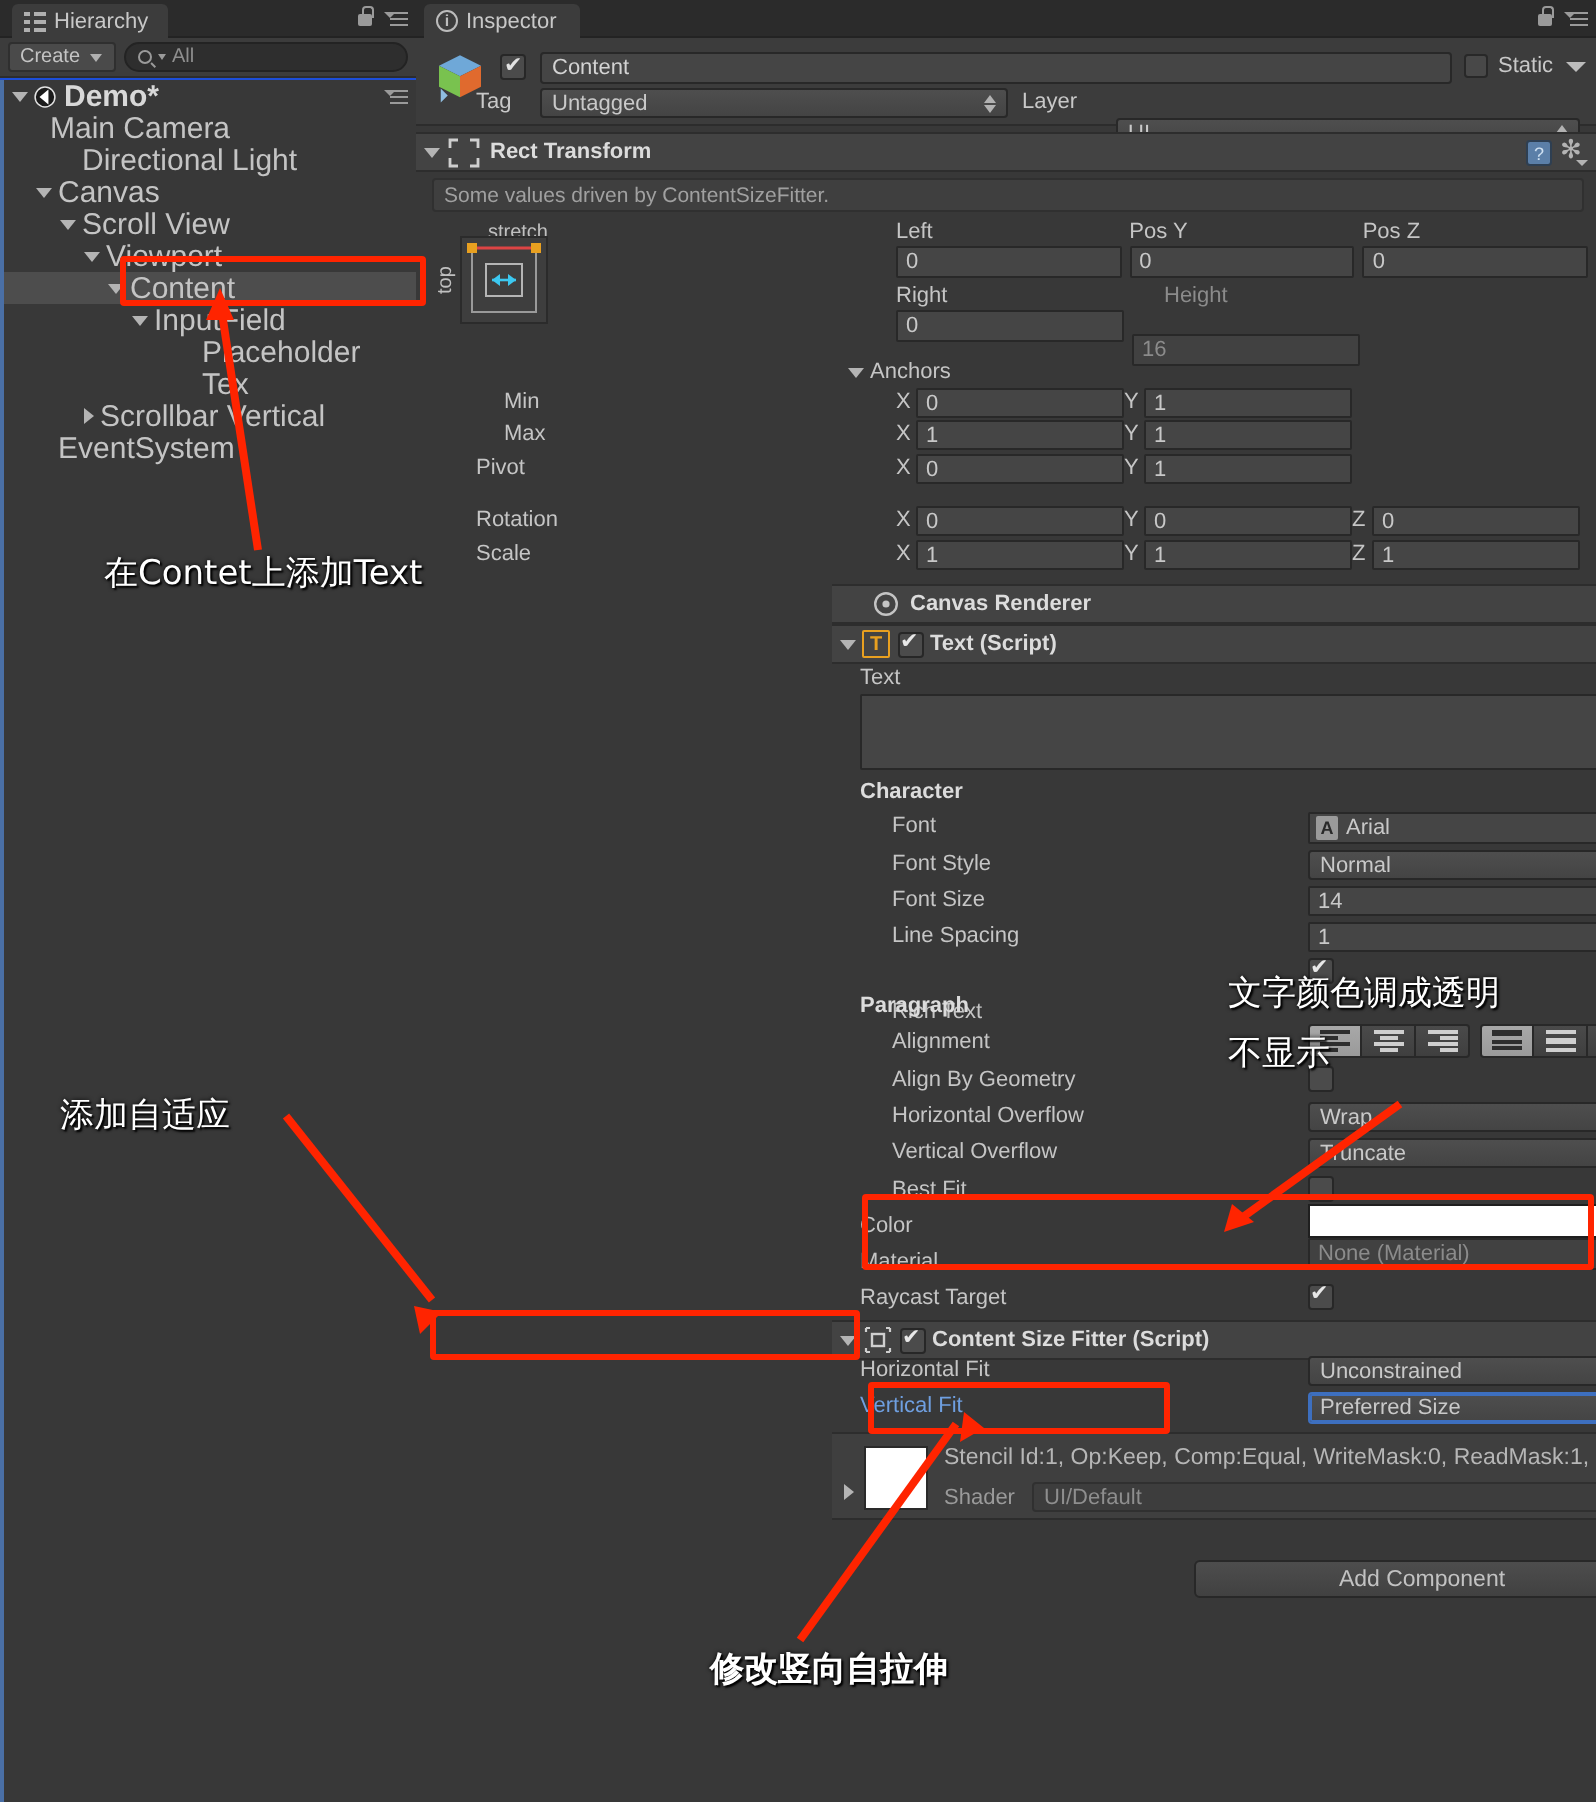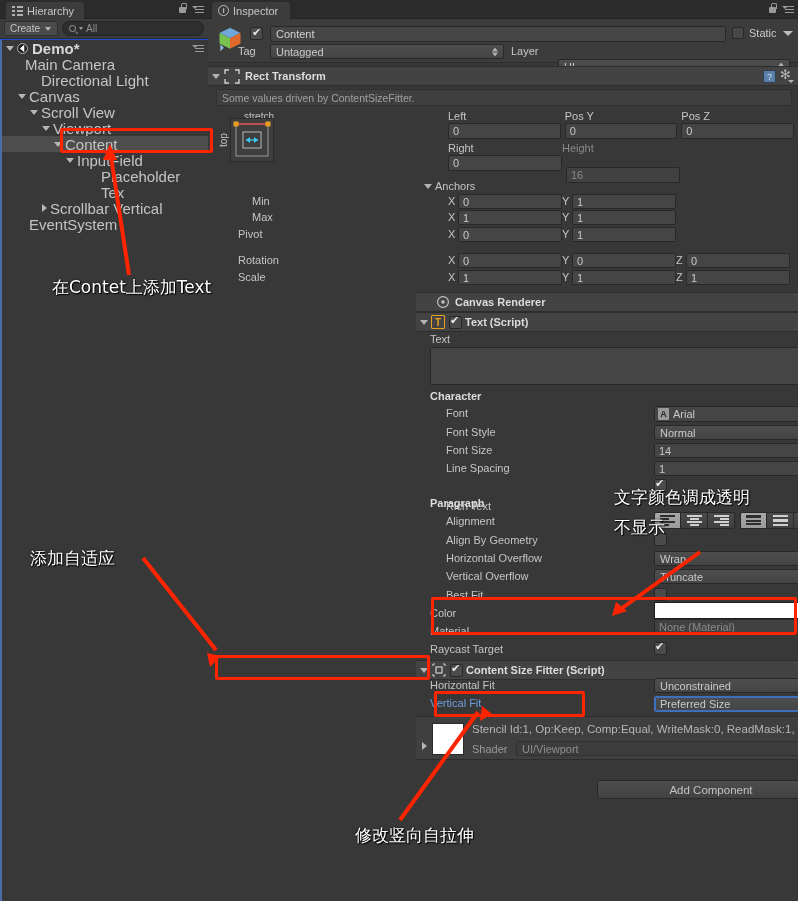--- a/index.html
+++ b/index.html
@@ -365,21 +365,21 @@
       <div style="display:flex; gap:4px;">
         <div style="width:114px;"><span class="prop-label">Left</span></div>
         <div style="width:114px;"><span class="prop-label">Pos Y</span></div>
         <div style="width:114px;"><span class="prop-label">Pos Z</span></div>
       </div>
       <div style="display:flex; gap:4px; margin-top:1px;">
         <div class="field" style="width:114px;height:16px;">0</div>
         <div class="field" style="width:114px;height:16px;">0</div>
         <div class="field" style="width:114px;height:16px;">0</div>
       </div>
-      <div style="display:flex; gap:0; margin-top:3px;">
+      <div style="display:flex; gap:20px; margin-top:3px;">
         <div style="width:114px;"><span class="prop-label">Right</span></div>
         <div style="width:114px;"><span class="prop-label" style="color:#8b8b8b;">Height</span></div>
       </div>
       <div style="display:flex; gap:4px; margin-top:1px;">
         <div class="field" style="width:114px;height:16px;">0</div>
         <div class="field dim" style="width:114px;height:16px;margin-top:12px;">16</div>
       </div>
     </div>
 
     <div style="position:absolute; left:216px; top:178px; width:370px;">
@@ -543,21 +543,21 @@
     </div>
 
     <div style="position:absolute;left:208px;top:716px;width:590px;height:44px;background:#3f3f3f;
                 border-top:1px solid #2d2d2d;border-bottom:1px solid #2d2d2d;">
       <span class="arrow-r" style="position:absolute;left:6px;top:25px;"></span>
       <div style="position:absolute;left:16px;top:6px;width:32px;height:32px;background:#ffffff;border:1px solid #2a2a2a;"></div>
       <div style="position:absolute;left:56px;top:6px;color:#b6b6b6;font-size:11.5px;">Stencil Id:1, Op:Keep, Comp:Equal, WriteMask:0, ReadMask:1, ColorMask:All</div>
       <div style="position:absolute;left:56px;top:26px;color:#9a9a9a;font-size:11px;">Shader</div>
       <div class="dd" style="position:absolute;left:100px;top:24px;width:482px;height:15px;background:#3d3d3d;
                   border-color:#303030;color:#8e8e8e;">
-        <span>UI/Viewport</span>
+        <span>UI/Default</span>
 
       </div>
 
     </div>
 
     <div style="position:absolute;left:208px;top:780px;width:590px;">
       <div class="addcomp">Add Component</div>
     </div>
   </div>
 
@@ -578,21 +578,21 @@
 
   <div class="redbox" style="left:60px;top:128px;width:153px;height:25px;"></div>
   <div class="redbox" style="left:215px;top:655px;width:215px;height:25px;"></div>
   <div class="redbox" style="left:431px;top:597px;width:366px;height:38px;"></div>
   <div class="redbox" style="left:434px;top:691px;width:151px;height:26px;"></div>
 
   <div class="anno" style="left:52px;top:274px;">在Contet上添加Text</div>
   <div class="anno" style="left:30px;top:545px;text-align:center;">添加自适应</div>
   <div class="anno" style="left:614px;top:484px;">文字颜色调成透明</div>
   <div class="anno" style="left:614px;top:514px;">不显示</div>
-  <div class="anno" style="left:355px;top:822px;">修改竖向自拉伸</div>
+  <div class="anno" style="left:355px;top:822px;font-weight:bold;">修改竖向自拉伸</div>
 
 </div>
 
 <div class="prop-label" style="position: absolute; left: 252px; top: 195px;">Min</div>
 <div class="prop-label" style="position: absolute; left: 448px; top: 195px;">X</div>
 <div class="field" style="position: absolute; left: 458px; top: 194px; width: 104px; height: 15px;">0</div>
 <div class="prop-label" style="position: absolute; left: 562px; top: 195px;">Y</div>
 <div class="field" style="position: absolute; left: 572px; top: 194px; width: 104px; height: 15px;">1</div>
 <div class="prop-label" style="position: absolute; left: 252px; top: 211px;">Max</div>
 <div class="prop-label" style="position: absolute; left: 448px; top: 211px;">X</div>

